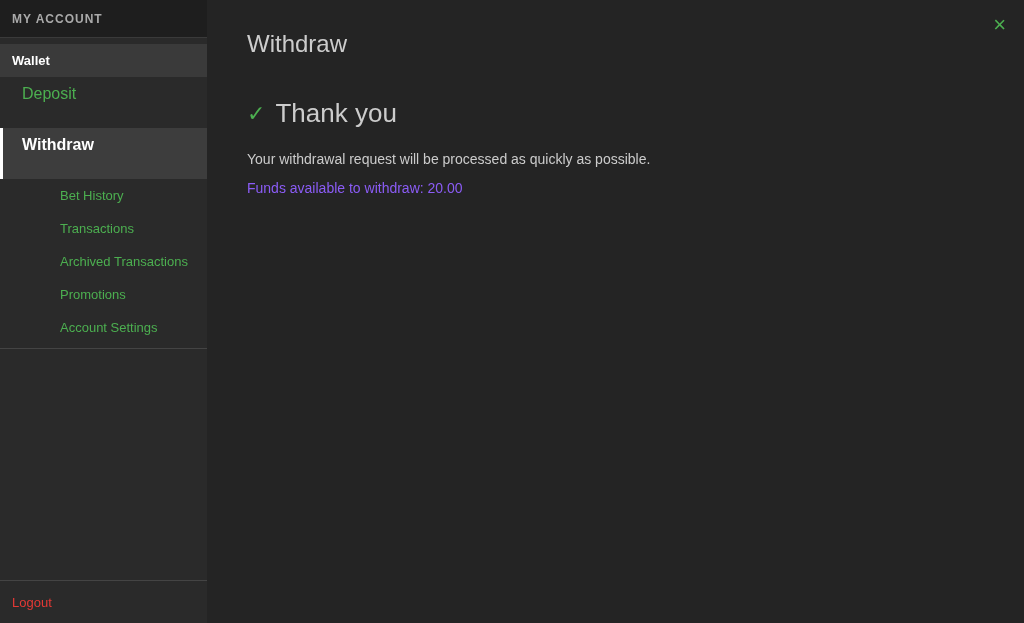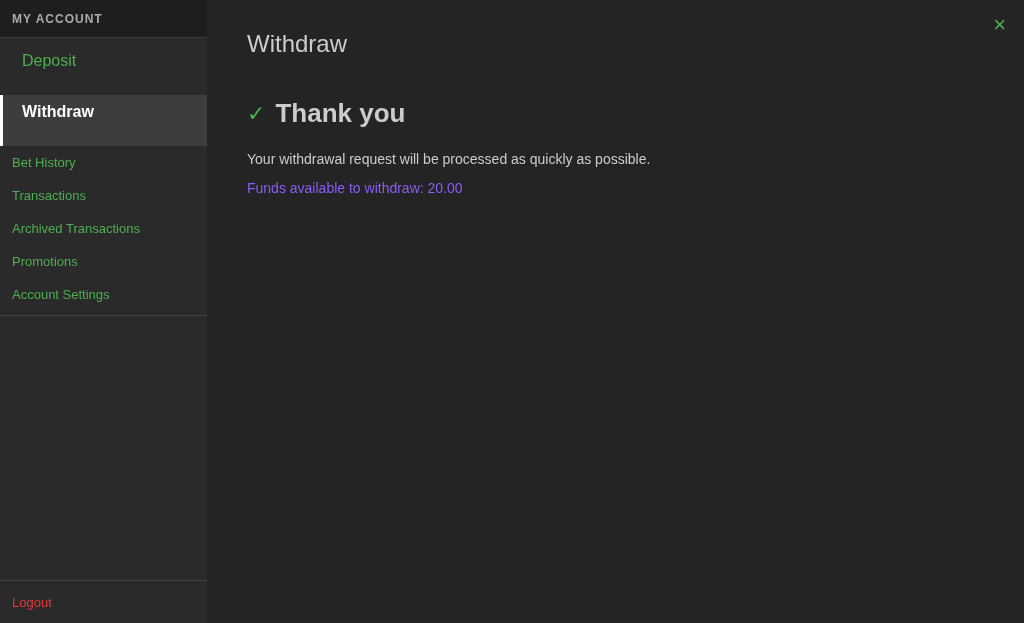--- a/index.html
+++ b/index.html
@@ -70,20 +70,21 @@
       font-weight: bold;
       border-left: 3px solid #ffffff;
       padding-left: 19px;
     }
 
     .nav-link {
       padding: 9px 12px;
       cursor: pointer;
       font-size: 13px;
       color: #4caf50;
+      margin-left: 48px;
     }
 
     .sidebar-divider {
       border: none;
       border-top: 1px solid #444;
       margin: 4px 0;
     }
 
     .sidebar-footer {
       padding: 12px;
@@ -134,21 +135,21 @@
     }
 
     .checkmark-icon {
       color: #4caf50;
       font-size: 22px;
     }
 
     .thank-you-text {
       font-size: 26px;
       color: #cccccc;
-      font-weight: bold;
+      font-weight: normal;
     }
 
     .message-text {
       font-size: 14px;
       color: #cccccc;
       margin-bottom: 10px;
       line-height: 1.5;
     }
 
     .funds-text {
@@ -158,20 +159,23 @@
   </style>
 </head>
 <body>
 
 <aside class="sidebar">
   <div class="sidebar-header">
     <span>MY ACCOUNT</span>
   </div>
 
   <nav class="sidebar-nav">
+    <div class="nav-item active-section">
+      <span>Wallet</span>
+    </div>
     <div class="nav-sub-item">
       <span>Deposit</span>
     </div>
     <div class="nav-sub-item active">
       <span>Withdraw</span>
     </div>
 
     <div class="nav-link">
       <span>Bet History</span>
     </div>

